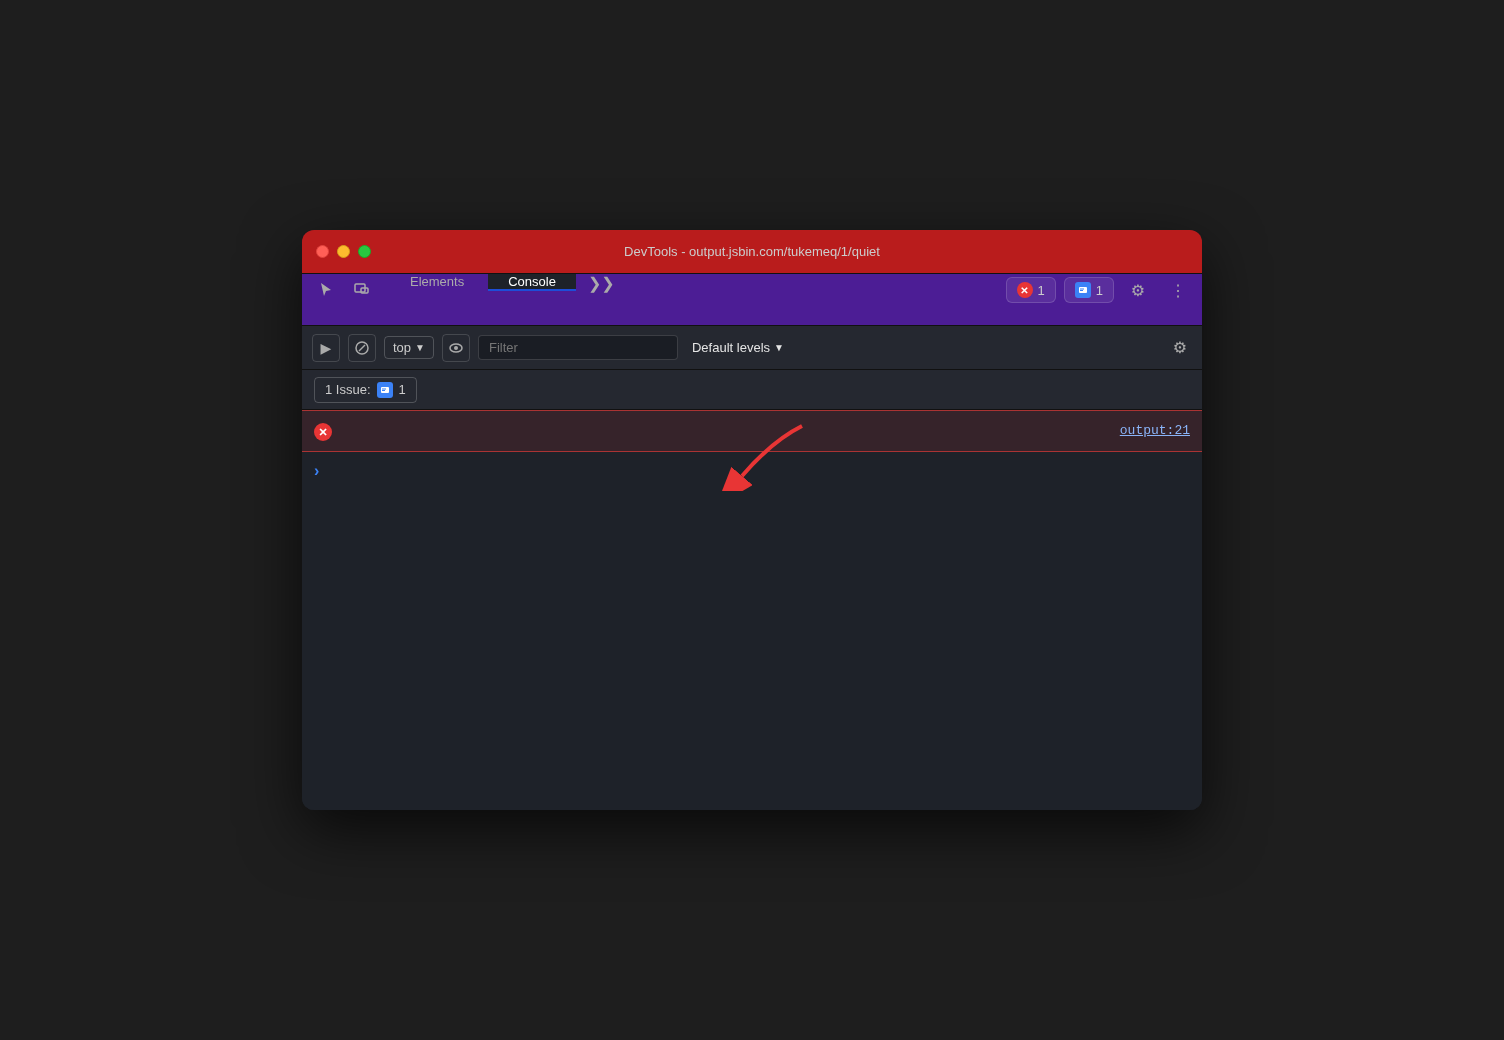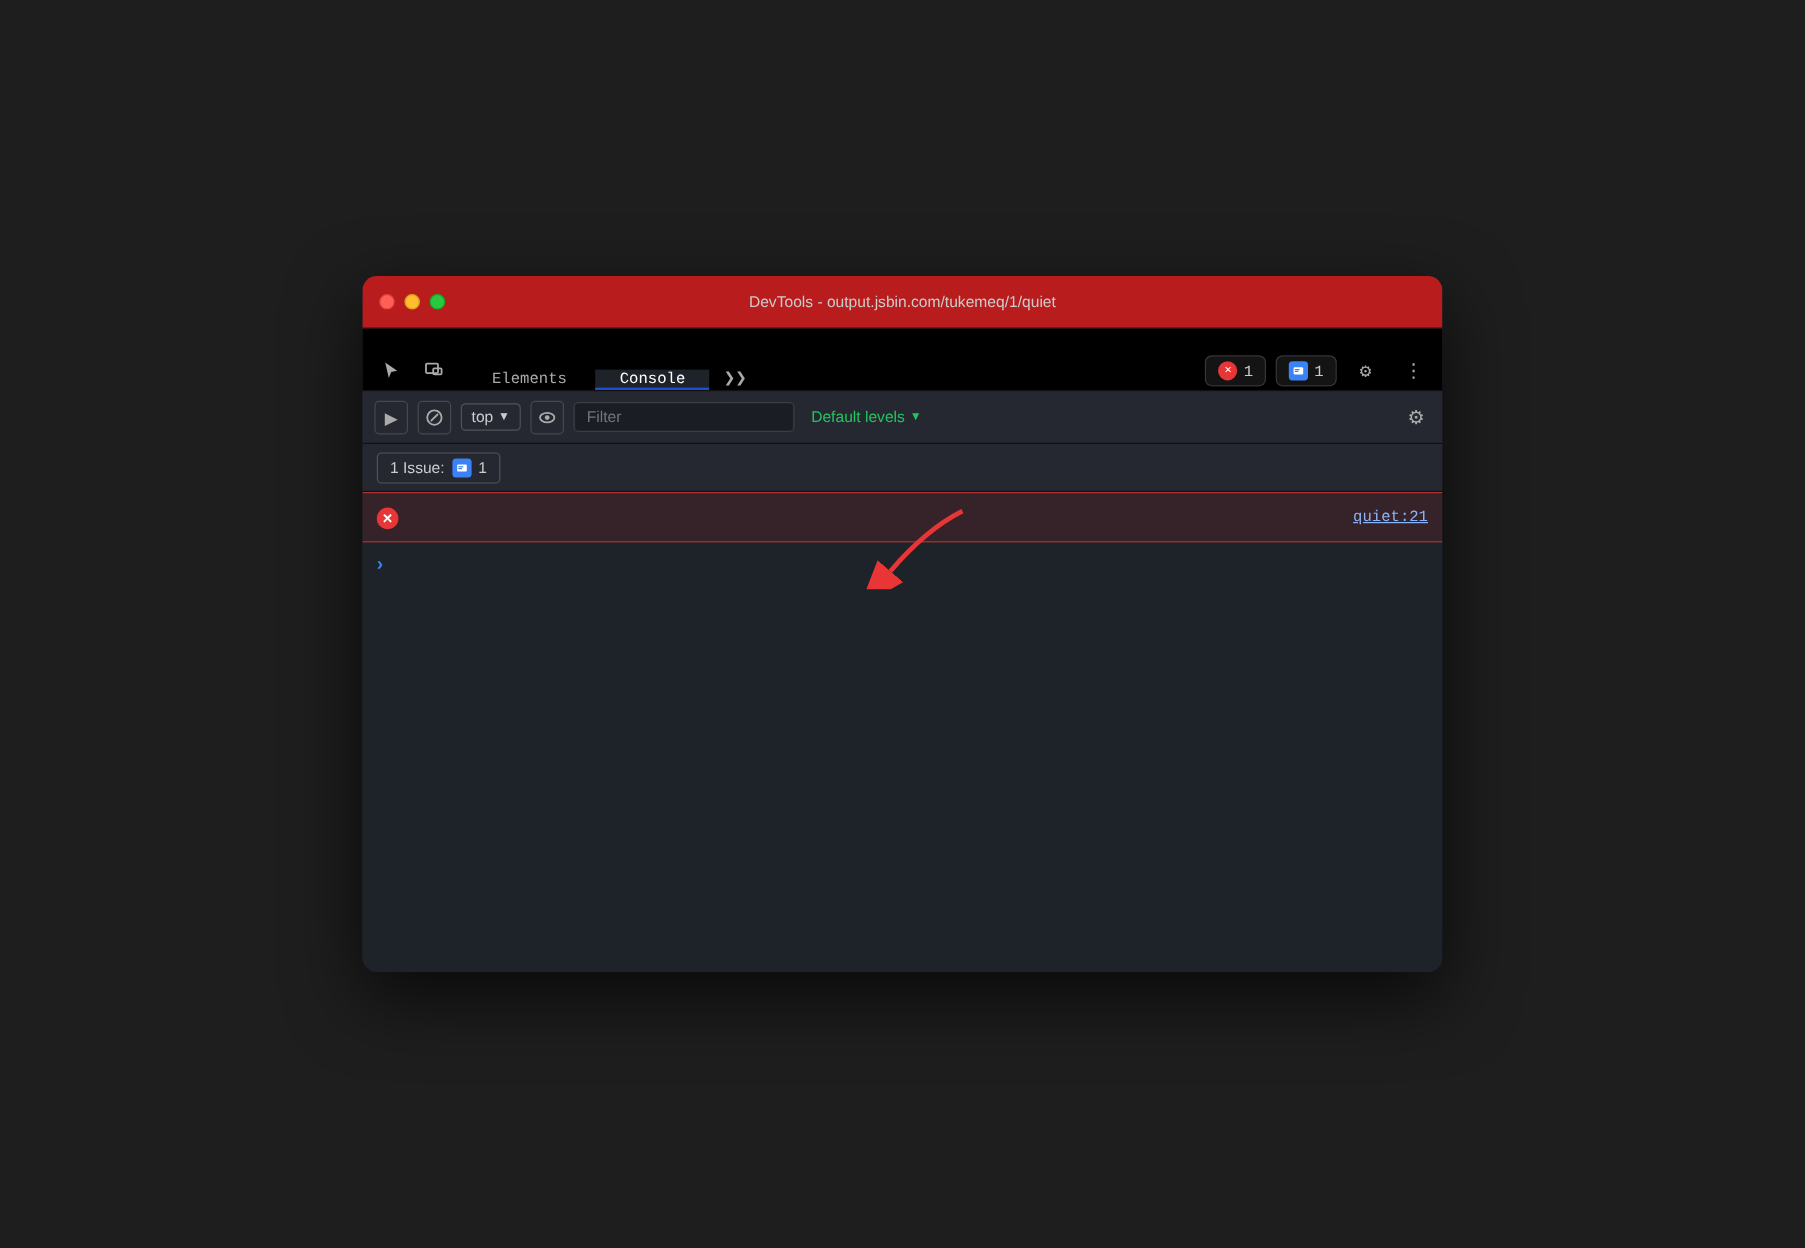--- a/index.html
+++ b/index.html
@@ -51,28 +51,27 @@
     .tl-green { background: #28c840; border: 1px solid #1aab29; }
 
     .titlebar-text {
       color: #ccc;
       font-size: 13px;
       font-weight: 500;
     }
 
     
     .toolbar {
-      background: #000000;
+      background: #4c1d95;
       height: 52px;
       display: flex;
-      align-items: flex-end;
+      align-items: flex-start;
       border-bottom: 1px solid #111;
       padding: 0 8px;
       gap: 4px;
-      font-family: Liberation Mono, monospace;
     }
 
     .toolbar-left {
       display: flex;
       align-items: center;
       gap: 4px;
       margin-right: 8px;
     }
 
     .toolbar-icon-btn {
@@ -188,31 +187,31 @@
       cursor: pointer;
     }
 
     .filter-input {
       background: #1a1d24;
       border: 1px solid rgba(255,255,255,0.15);
       border-radius: 4px;
       color: #aaa;
       font-size: 13px;
       padding: 4px 10px;
-      width: 184px;
+      width: 200px;
       outline: none;
     }
 
     .default-levels-btn {
       display: flex;
       align-items: center;
       gap: 4px;
       background: transparent;
       border: none;
-      color: #22c55e;
+      color: #e5e5e5;
       font-size: 13px;
       cursor: pointer;
       padding: 3px 6px;
     }
 
     .settings-icon-sm {
       width: 24px;
       height: 24px;
       display: flex;
       align-items: center;
@@ -467,21 +466,21 @@
         <svg width="100" height="70" viewBox="0 0 100 70">
           <defs>
             <marker id="arrowhead" markerWidth="10" markerHeight="7" refX="0" refY="3.5" orient="auto">
               <polygon points="0 0, 10 3.5, 0 7" fill="#e83535"></polygon>
             </marker>
           </defs>
           <path d="M80 5 Q50 20 20 55" stroke="#e83535" stroke-width="4" fill="none" marker-end="url(#arrowhead)"></path>
         </svg>
       </div>
 
-      <a class="error-source">quiet:21</a>
+      <a class="error-source">output:21</a>
     </div>
 
     <div class="cursor-prompt">
       <span class="prompt-arrow">›</span>
     </div>
 
   </div>
 </div>
 
 </body></html>

